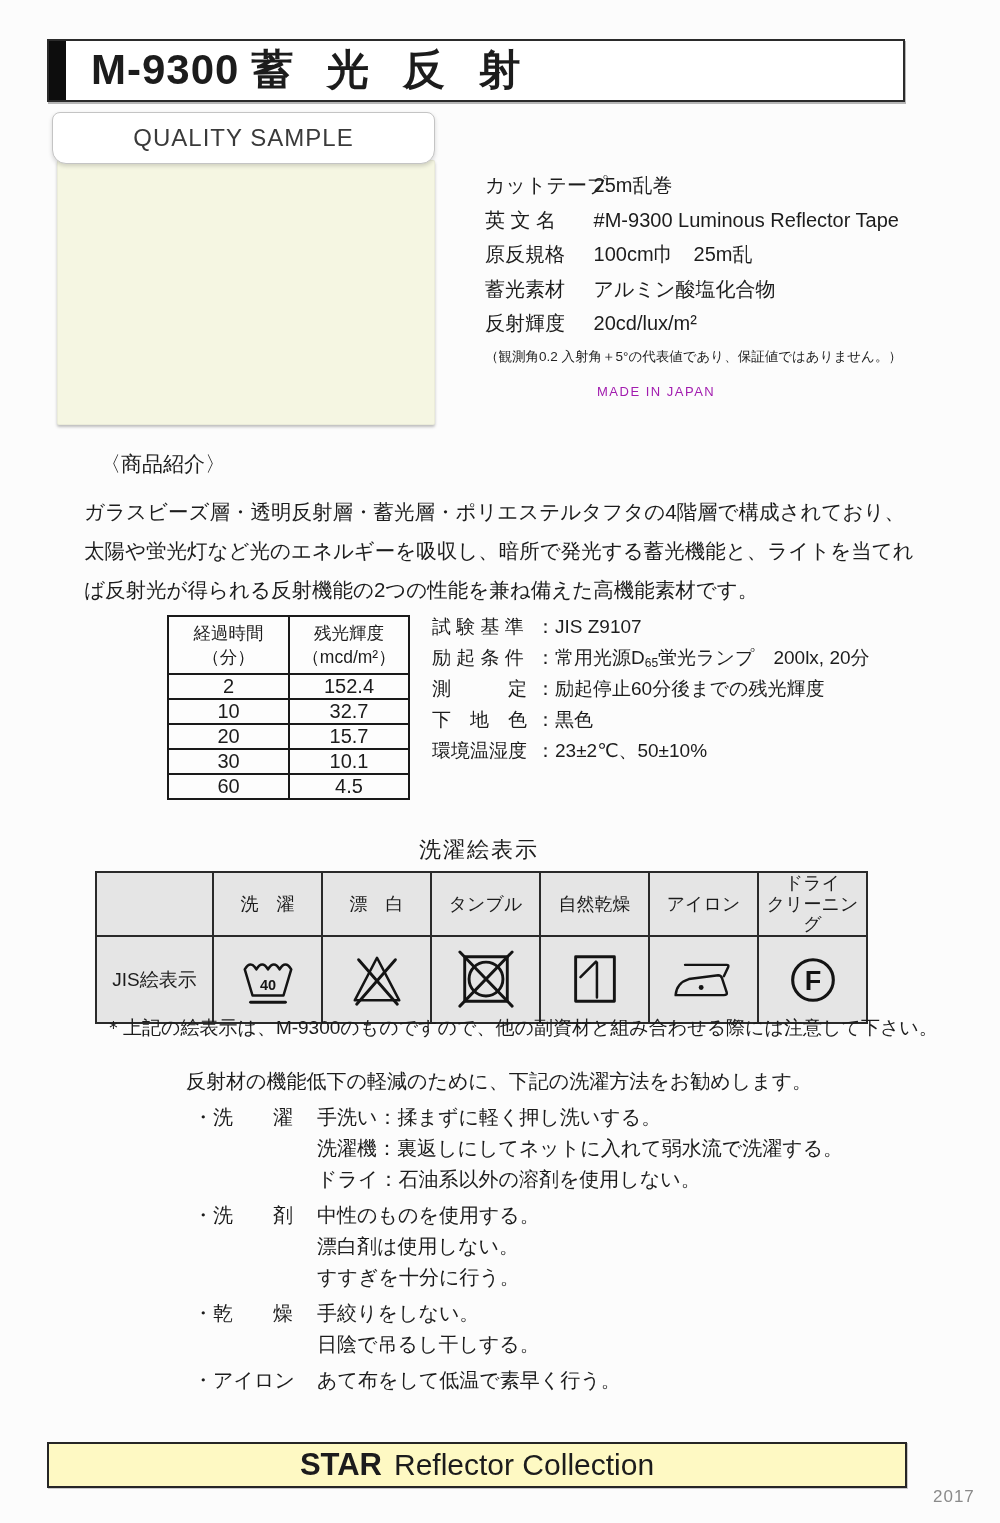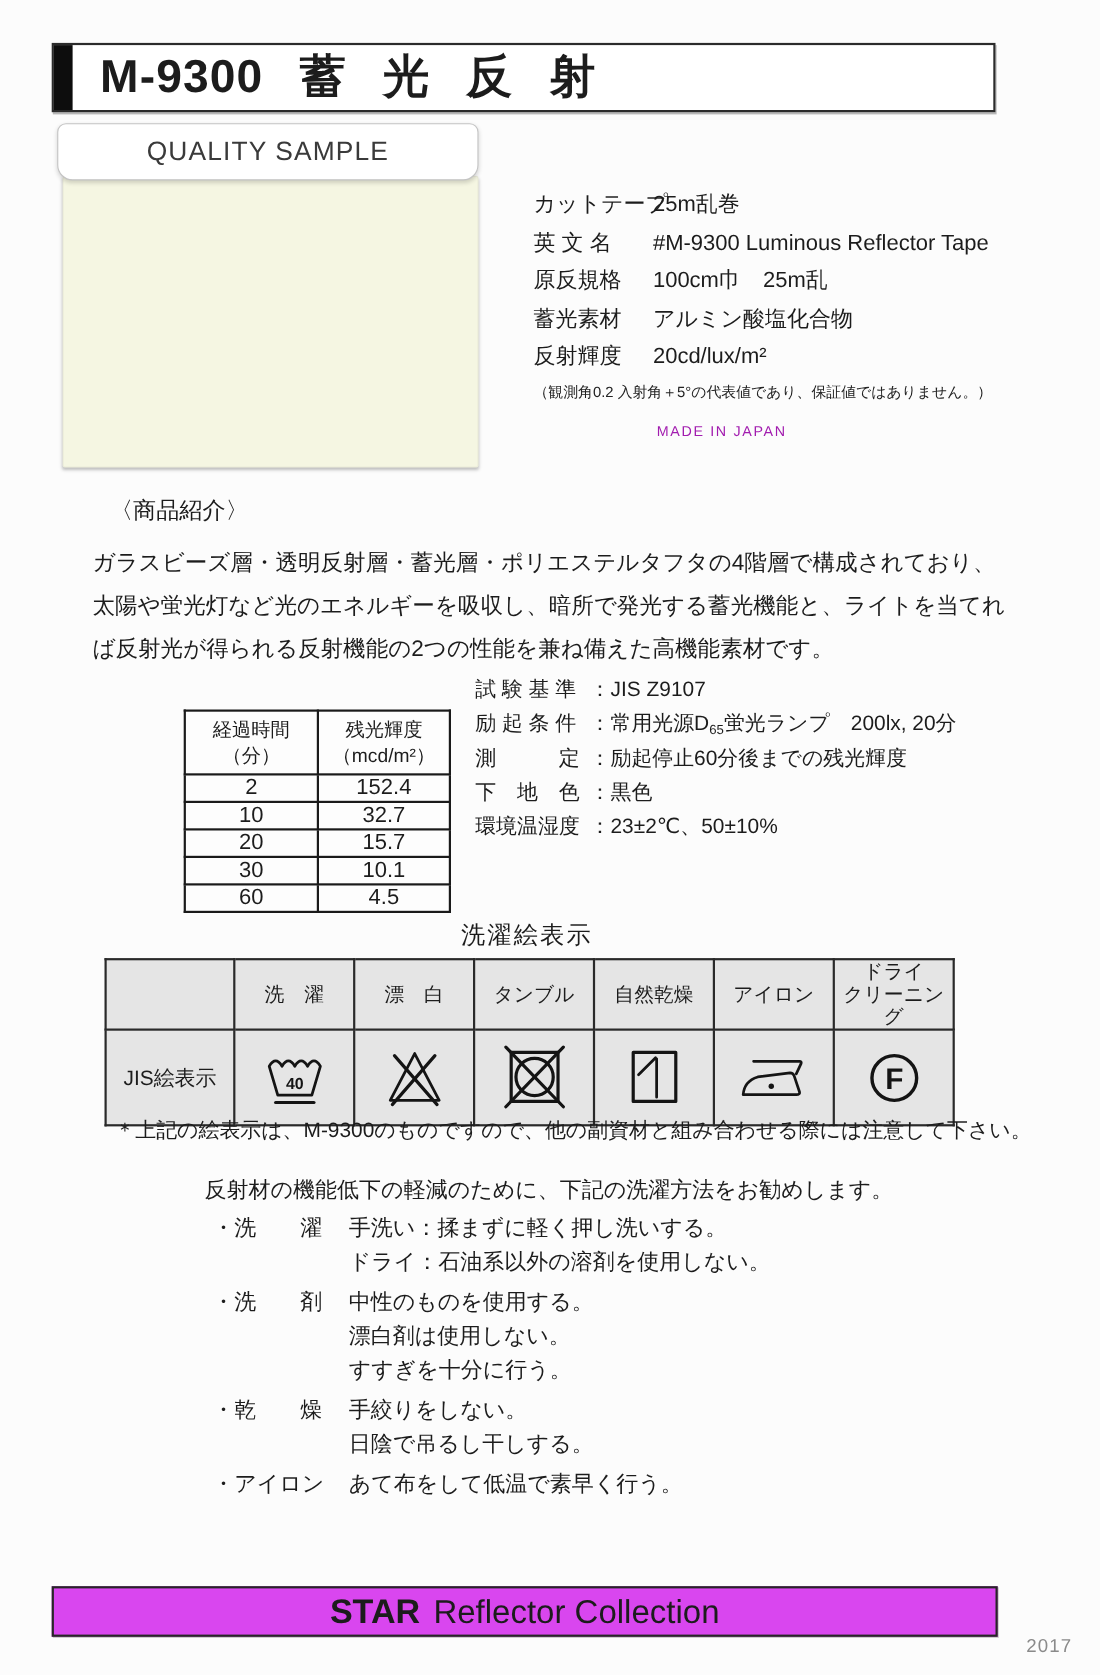--- a/index.html
+++ b/index.html
@@ -13,21 +13,21 @@
   .abs { position:absolute; }
 
   
   .title-bar {
     left:47px; top:39px; width:858px; height:63px;
     border:2px solid #2b2b2b; background:#fff;
     box-shadow:1px 2px 0 rgba(0,0,0,.28);
   }
   .title-accent { position:absolute; left:0; top:0; width:17px; height:100%; background:#0d0d0d; }
   .title-text { position:absolute; left:42px; top:50%; transform:translateY(-52%); font-size:42px; font-weight:700; white-space:nowrap; letter-spacing:1px; }
-  .title-kanji { margin-left:33px; letter-spacing:11px; }
+  .title-kanji { margin-left:12px; letter-spacing:11px; }
 
   
   .quality-label {
     left:52px; top:112px; width:383px; height:52px; z-index:3;
     background:#fff; border:1px solid #c4c4c4; border-radius:8px 8px 14px 14px;
     box-shadow:0 2px 4px rgba(0,0,0,.16);
     text-align:center; line-height:50px; font-size:24px; color:#3a3a3a; letter-spacing:1px;
   }
   .swatch {
     left:57px; top:160px; width:378px; height:265px; z-index:2;
@@ -41,21 +41,21 @@
   .spec-label { display:inline-block; width:103px; }
   .spec-note { font-size:13.5px; margin-top:3px; color:#222; white-space:nowrap; }
   .origin { left:597px; top:384px; font-size:13px; letter-spacing:1.5px; color:#a21caf; }
 
   
   .intro { left:84px; top:450px; }
   .intro-heading { font-size:21px; margin-bottom:14px;margin-left:16px; }
   .intro-body { font-size:20.5px; line-height:39px; white-space:pre-line; }
 
   
-  .lum-table { left:167px; top:645px; border-collapse:collapse; }
+  .lum-table { left:167px; top:615px; border-collapse:collapse; }
   .lum-table th, .lum-table td { border:2px solid #1a1a1a; background:#fdfdfd; padding:0; }
   .lum-table th { width:121px; height:58px; font-weight:400; font-size:17.5px; line-height:1.4; white-space:pre-line; text-align:center; }
   .lum-table th.c2 { width:120px; }
   .lum-table td { height:25px; font-size:20px; text-align:center; }
 
   
   .test-cond { left:432px; top:614px; font-size:19px; }
   .tc-row { height:31px; white-space:nowrap; }
   .tc-label { display:inline-block; width:104px; }
   .tc-sub { font-size:12px; vertical-align:-3px; }
@@ -75,21 +75,21 @@
   
   .care-intro { left:186px; top:1068px; font-size:20px; }
   .instructions { left:193px; top:1102px; font-size:20px; }
   .ci-item { display:flex; margin-bottom:5px; }
   .ci-label { width:124px; flex:none; line-height:31px; }
   .ci-lines div { line-height:31px; }
 
   
   .footer-bar {
     left:47px; top:1442px; width:860px; height:46px;
-    border:2px solid #262626; background:#d946ef;
+    border:2px solid #262626; background:#fef9c3;
     text-align:center; line-height:42px; white-space:nowrap;
     box-shadow:1px 1px 0 rgba(0,0,0,.2);
   }
   .brand { font-weight:900; font-size:31px; letter-spacing:0px; margin-right:12px; }
   .collection { font-size:30px; }
   .year { left:933px; top:1487px; font-size:17px; color:#8a8a8a; letter-spacing:1px; }
 
   svg .ln { stroke:#141414; fill:none; stroke-linecap:round; stroke-linejoin:round; }
   svg text { fill:#141414; }
 </style>
@@ -257,20 +257,21 @@
 </tbody>
   </table>
 <div class="abs care-note">＊上記の絵表示は、M-9300のものですので、他の副資材と組み合わせる際には注意して下さい。</div>
 
 <div class="abs care-intro">反射材の機能低下の軽減のために、下記の洗濯方法をお勧めします。</div>
 <div class="abs instructions">
   <div class="ci-item">
     <div class="ci-label">・洗　　濯</div>
     <div class="ci-lines">
       <div>手洗い：揉まずに軽く押し洗いする。</div>
+      <div>洗濯機：裏返しにしてネットに入れて弱水流で洗濯する。</div>
       <div>ドライ：石油系以外の溶剤を使用しない。</div>
     </div>
   </div>
   <div class="ci-item">
     <div class="ci-label">・洗　　剤</div>
     <div class="ci-lines">
       <div>中性のものを使用する。</div>
       <div>漂白剤は使用しない。</div>
       <div>すすぎを十分に行う。</div>
     </div>

